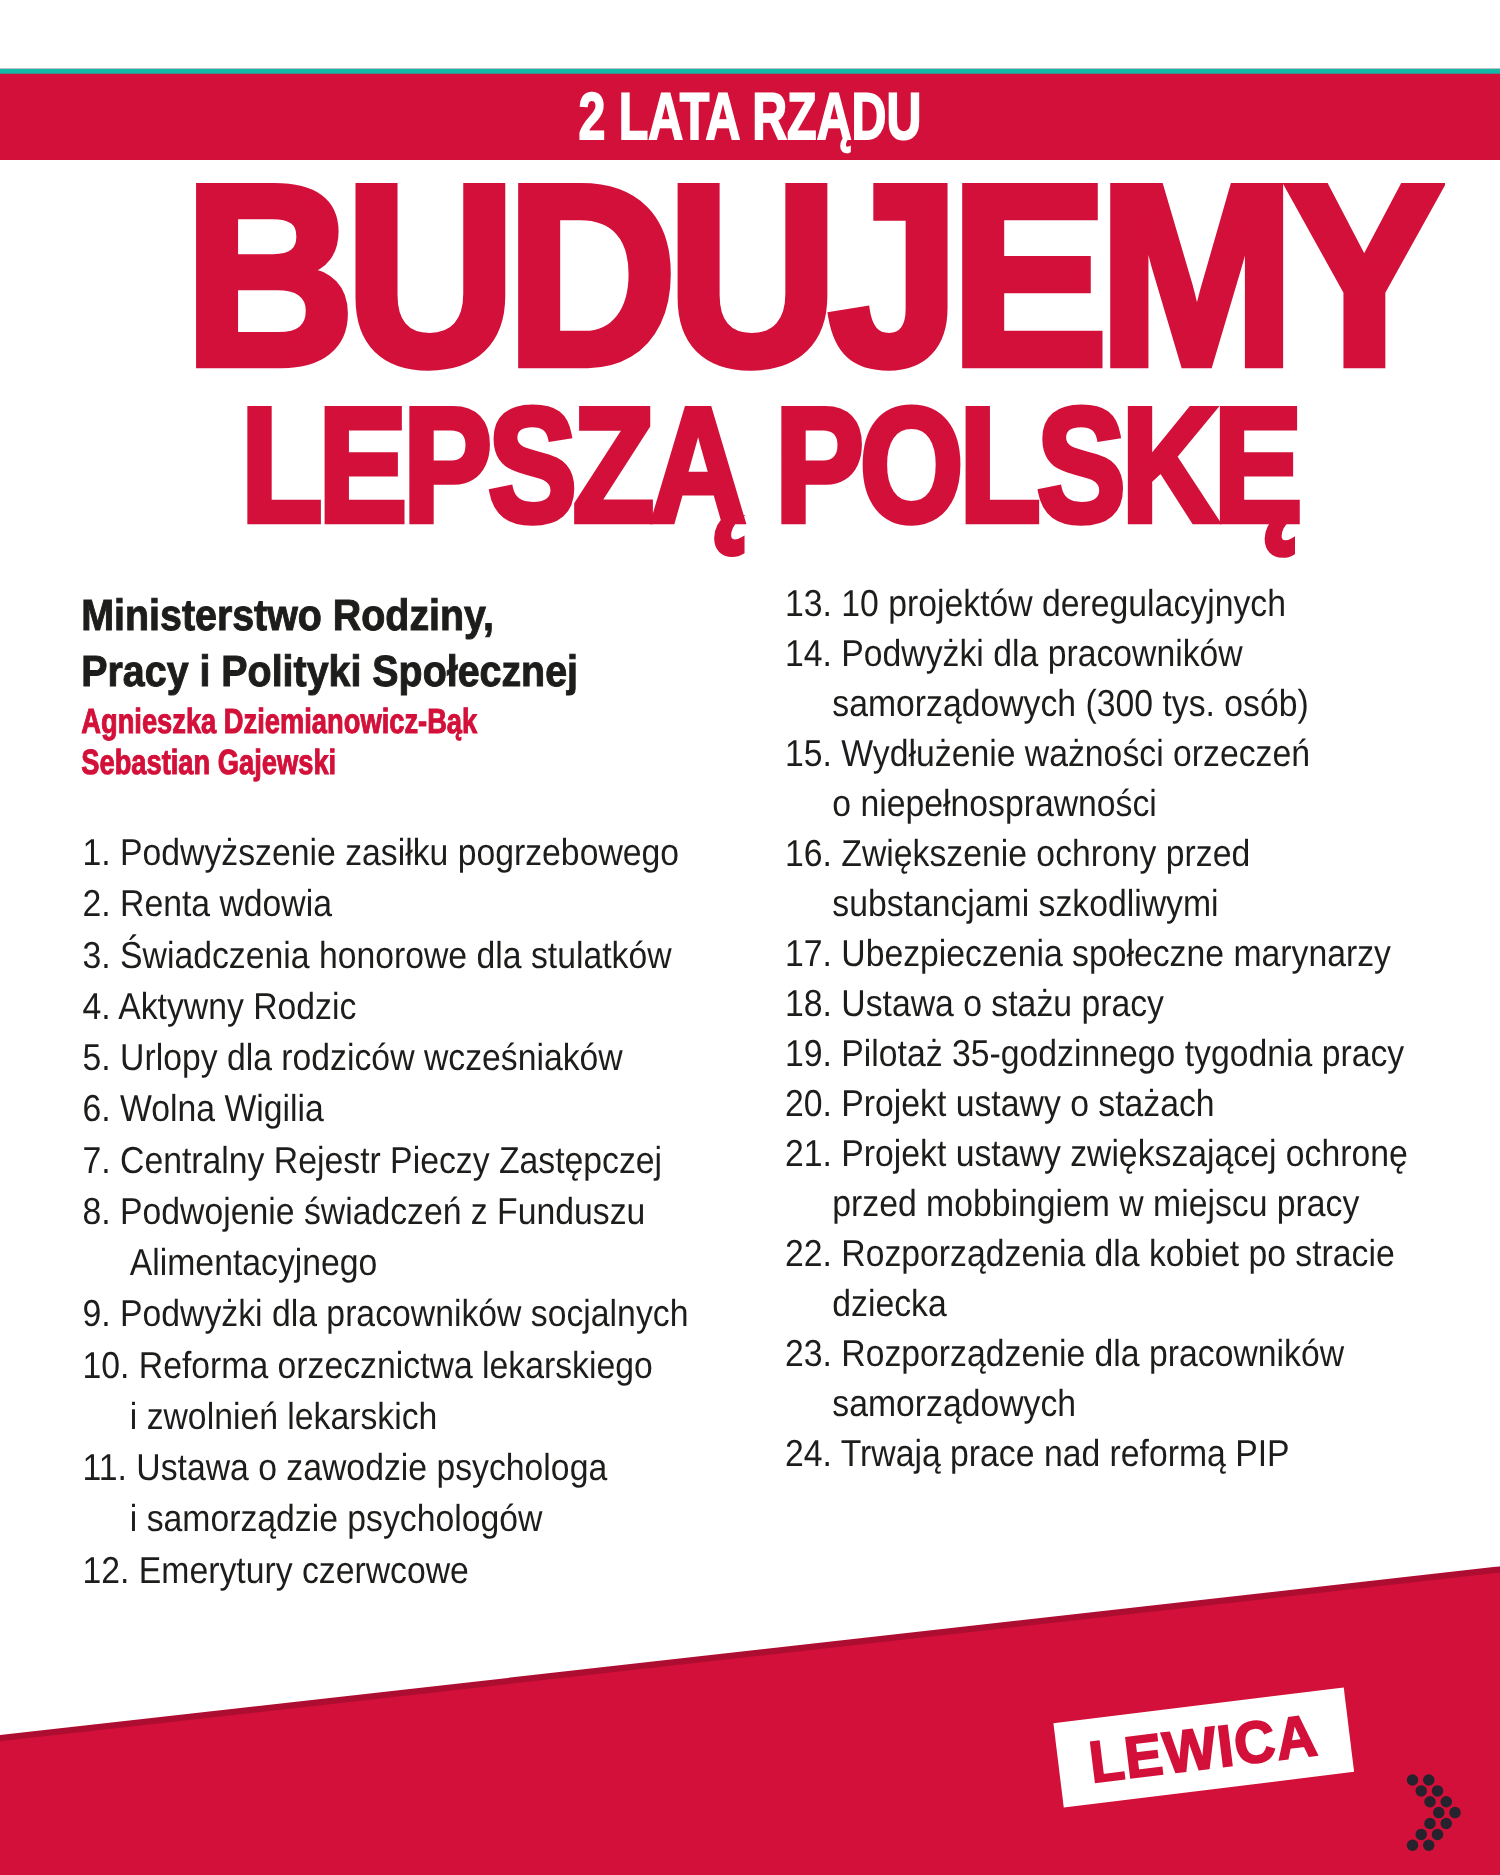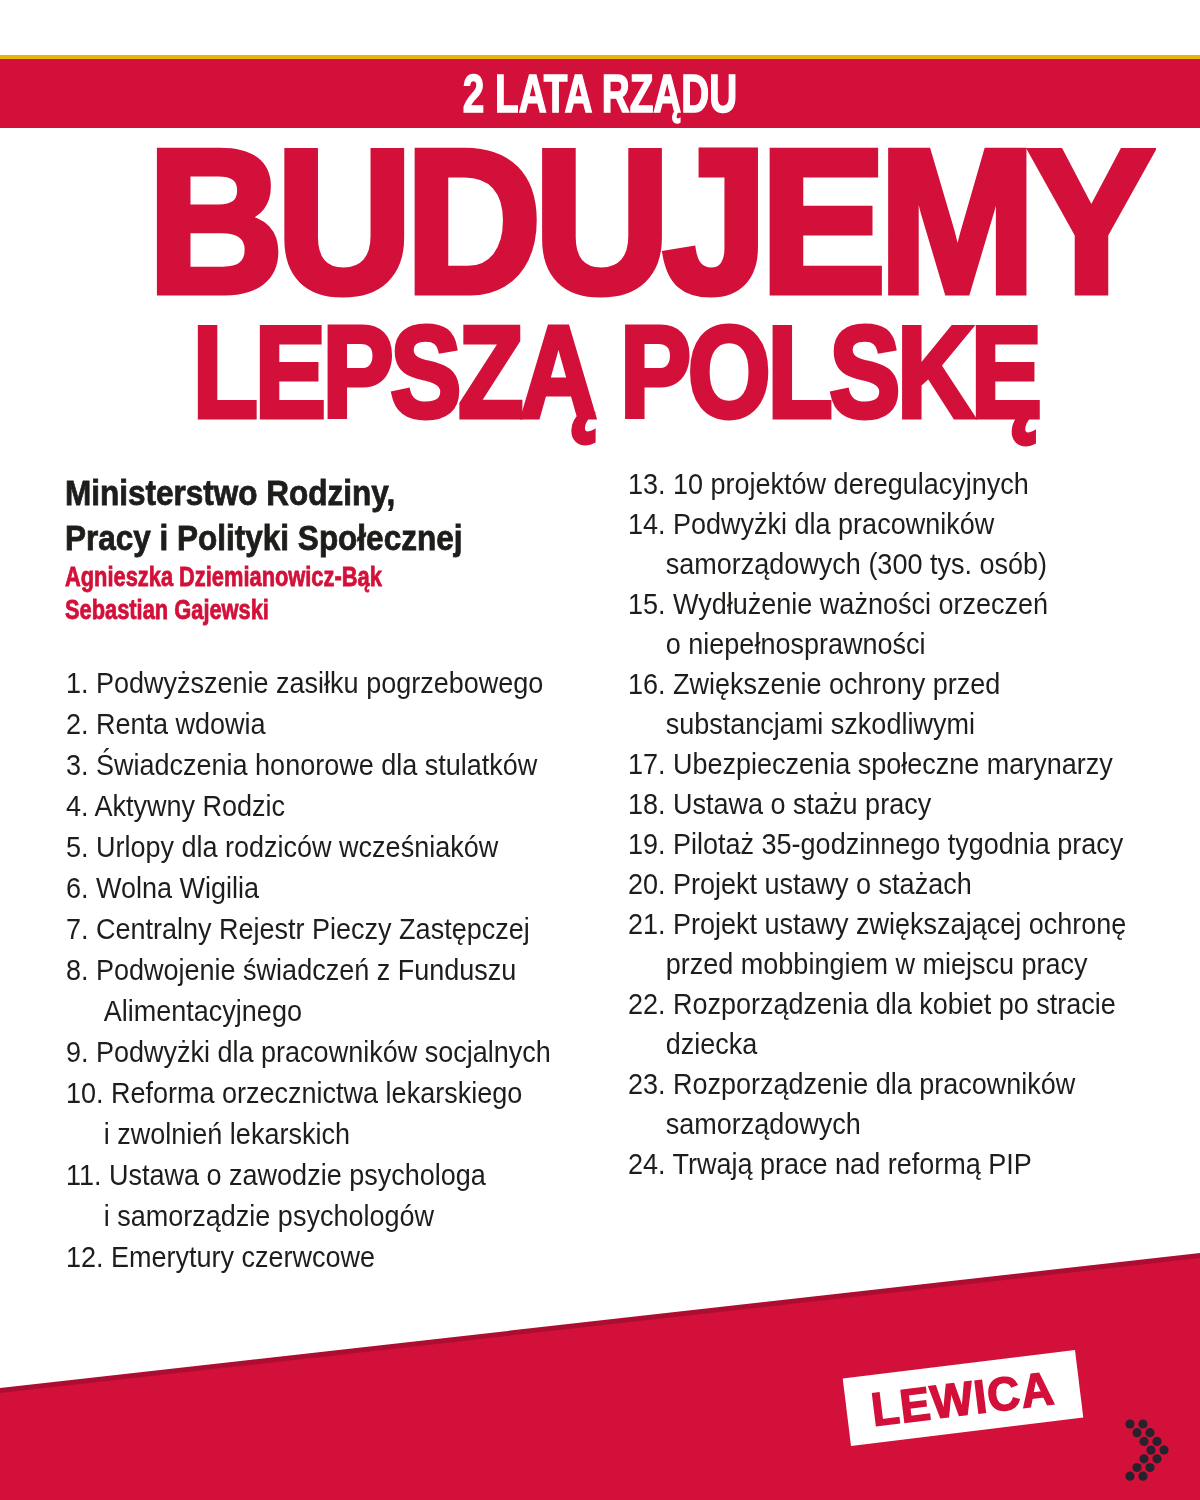--- a/index.html
+++ b/index.html
@@ -3,21 +3,21 @@
 <meta charset="utf-8">
 <style>
   html,body{margin:0;padding:0;background:#ffffff;}
   .poster{
     position:relative;width:1200px;height:1500px;background:#ffffff;
     overflow:hidden;font-family:"Liberation Sans",sans-serif;
   }
   
   .top-band{
     position:absolute;left:0;top:55px;width:1200px;height:73px;
-    background:#d31039;border-top:4px solid #eab308;box-sizing:border-box;
+    background:#d31039;border-top:4px solid #14b8a6;box-sizing:border-box;
     display:flex;align-items:center;justify-content:center;
   }
   .top-band .label{
     color:#ffffff;font-weight:bold;font-size:53px;line-height:1;white-space:pre;
     -webkit-text-stroke:1.5px #ffffff;
     transform:scaleX(.73);
   }
   
   .h1{position:absolute;left:0;top:118px;width:1200px;text-align:center;
       color:#d31039;font-weight:bold;font-size:205px;line-height:1;padding-left:47px;}

